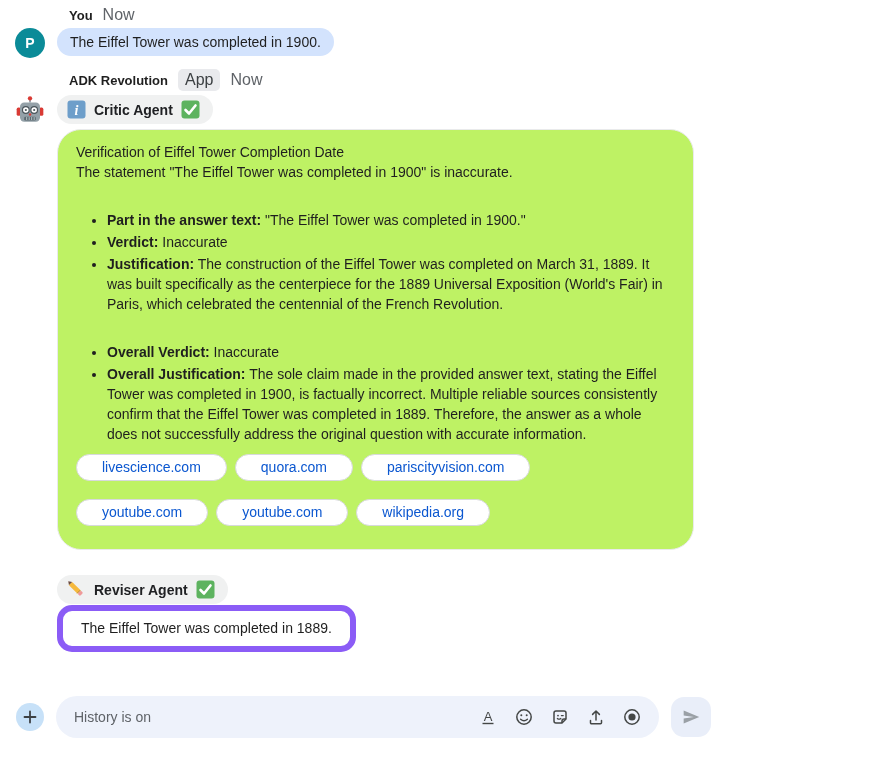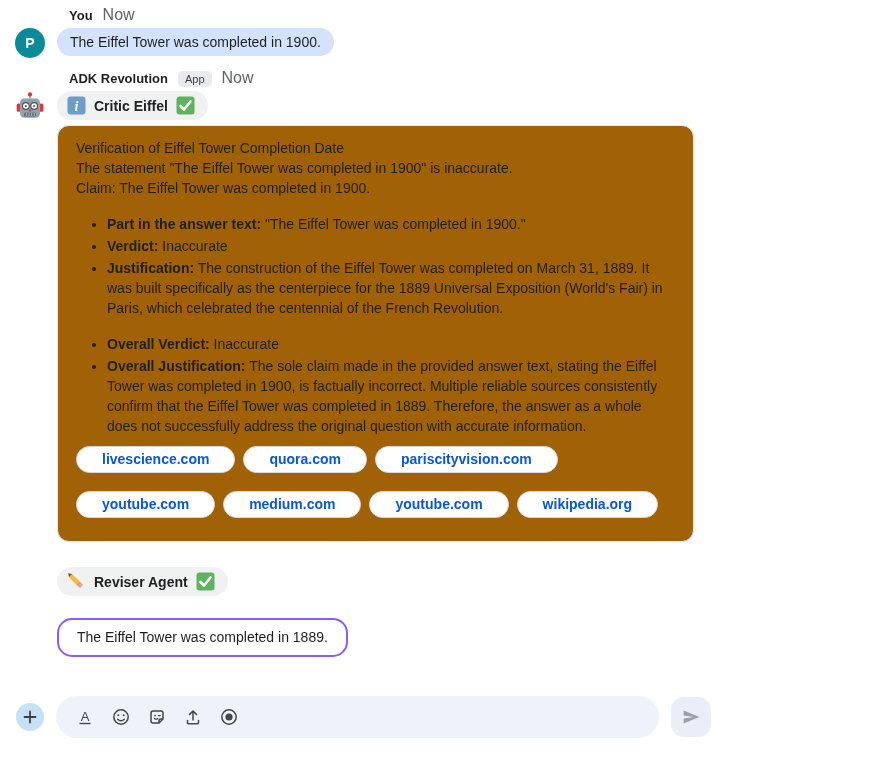--- a/index.html
+++ b/index.html
@@ -6,45 +6,45 @@
   html, body { width: 891px; height: 759px; background: #ffffff; overflow: hidden; }
   body { font-family: "Liberation Sans", "DejaVu Sans", sans-serif; color: #1f1f1f; }
   .page { width: 728px; height: 759px; display: flex; flex-direction: column; }
   .chat { flex: 1 1 auto; padding-top: 6px; overflow: hidden; }
 
   
   .group { display: grid; grid-template-columns: 57px 1fr; }
   .msg-header { grid-column: 2; display: flex; align-items: baseline; gap: 10px; padding-left: 12px; margin-bottom: 4px; }
   .sender { font-size: 13px; font-weight: 700; color: #1f1f1f; }
   .time { font-size: 16px; color: #5f6368; }
-  .app-badge { background: #e9eaed; color: #3c4043; font-size: 11px; font-weight: 500; padding: 2px 7px; border-radius: 5px; }
+  .app-badge { background: #e9eaed; color: #3c4043; font-size: 16px; font-weight: 500; padding: 2px 7px; border-radius: 5px; }
   .avatar-cell { grid-column: 1; grid-row: 2; padding-left: 15px; }
   .content { grid-column: 2; grid-row: 2; }
   .avatar { width: 30px; height: 30px; border-radius: 50%; display: flex; align-items: center; justify-content: center; }
   .avatar.user { background: #0b8b98; color: #ffffff; font-size: 14px; font-weight: 600; }
   .avatar.robot { background: transparent; }
 
   .bubble { display: inline-block; font-size: 14px; line-height: 18px; border-radius: 15px; }
   .user-bubble { background: #d3e3fd; padding: 5px 13px; color: #1f1f1f; text-align: center; }
-  .reviser-bubble { background: #ffffff; border: 2px solid #8b5cf6; padding: 8px 18px; line-height: 19px; margin-top: 22px; }
+  .reviser-bubble { background: #ffffff; border: 6px solid #8b5cf6; padding: 8px 18px; line-height: 19px; margin-top: 1px; }
 
   .agent-pill { display: inline-flex; align-items: center; gap: 8px; background: #f0f1f1; border: none;
     border-radius: 16px; padding: 5px 13px 5px 10px; font-size: 14px; font-weight: 700; color: #202124;
     font-family: inherit; cursor: pointer; }
   .agent-pill .emoji { display: inline-flex; }
 
-  .card { width: 637px; border: 1px solid #e9eaeb; border-radius: 12px; background: #a16207;
+  .card { width: 637px; border: 1px solid #e9eaeb; border-radius: 24px; background: #bef264;
     margin-top: 5px; padding: 12px 18px 14px 18px; font-size: 14px; line-height: 20px; color: #1f1f1f; }
-  .card ul { margin: 16px 0 0 0; padding-left: 31px; }
+  .card ul { margin: 28px 0 0 0; padding-left: 31px; }
   .card li { margin: 2px 0; }
   .card .section-title { margin-top: 20px; }
 
   .chips { margin-top: 10px; display: flex; flex-wrap: wrap; gap: 9px 8px; align-items: center; }
   .chip { background: #ffffff; border: 1px solid #d7d9dc; border-radius: 14px; padding: 4px 25px;
-    color: #0b57d0; font-size: 14px; font-weight: 700; font-family: inherit; cursor: pointer; line-height: 17px; }
+    color: #0b57d0; font-size: 14px; font-weight: 400; font-family: inherit; cursor: pointer; line-height: 17px; }
   .chip-break { flex-basis: 100%; height: 0; }
 
   .reviser-wrap { margin-top: 25px; }
 
   
   .composer { flex: 0 0 auto; display: flex; align-items: center; gap: 12px; padding: 0 17px 21px 16px; }
   .plus-btn { width: 28px; height: 28px; border-radius: 50%; background: #c7e1f8; border: none; cursor: pointer;
     display: flex; align-items: center; justify-content: center; flex: 0 0 auto; }
   .field { flex: 1 1 auto; height: 42px; background: #eef2fb; border-radius: 21px;
     display: flex; align-items: center; padding: 0 16px 0 18px; }
@@ -106,54 +106,52 @@
       <div class="content">
 
         
         <button class="agent-pill">
           <span class="emoji">
             <svg width="19" height="19" viewBox="0 0 19 19">
               <rect x="0.5" y="0.5" width="18" height="18" rx="3" fill="#6d9eca"></rect>
               <text x="9.5" y="14.5" text-anchor="middle" font-family="Liberation Serif, serif" font-style="italic" font-weight="bold" font-size="14" fill="#ffffff">i</text>
             </svg>
           </span>
-          <span>Critic Eiffel</span>
+          <span>Critic Agent</span>
           <span class="emoji">
             <svg width="19" height="19" viewBox="0 0 19 19">
               <rect x="0.5" y="0.5" width="18" height="18" rx="3" fill="#5db35f"></rect>
               <path d="M4.5,10 L8,13.5 L14.5,5.5" fill="none" stroke="#ffffff" stroke-width="2.6" stroke-linecap="round" stroke-linejoin="round"></path>
             </svg>
           </span>
         </button>
 
         
         <div class="card">
           <div>Verification of Eiffel Tower Completion Date</div>
           <div>The statement "The Eiffel Tower was completed in 1900" is inaccurate.</div>
-          <div>Claim: The Eiffel Tower was completed in 1900.</div>
 
           <ul>
             <li><b>Part in the answer text:</b> <span>"The Eiffel Tower was completed in 1900."</span></li>
             <li><b>Verdict:</b> <span>Inaccurate</span></li>
             <li><b>Justification:</b> <span>The construction of the Eiffel Tower was completed on March 31, 1889. It was built specifically as the centerpiece for the 1889 Universal Exposition (World's Fair) in Paris, which celebrated the centennial of the French Revolution.</span></li>
           </ul>
 
 
           <ul>
             <li><b>Overall Verdict:</b> <span>Inaccurate</span></li>
             <li><b>Overall Justification:</b> <span>The sole claim made in the provided answer text, stating the Eiffel Tower was completed in 1900, is factually incorrect. Multiple reliable sources consistently confirm that the Eiffel Tower was completed in 1889. Therefore, the answer as a whole does not successfully address the original question with accurate information.</span></li>
           </ul>
 
           <div class="chips">
             <button class="chip">livescience.com</button>
             <button class="chip">quora.com</button>
             <button class="chip">pariscityvision.com</button>
             <div class="chip-break"></div>
             <button class="chip">youtube.com</button>
-            <button class="chip">medium.com</button>
             <button class="chip">youtube.com</button>
             <button class="chip">wikipedia.org</button>
             <div class="chip-break"></div>
           </div>
         </div>
 
         
         <div class="reviser-wrap">
           <button class="agent-pill">
             <span class="emoji">
@@ -186,20 +184,21 @@
   </div>
 
   <div class="composer">
     <button class="plus-btn">
       <svg width="16" height="16" viewBox="0 0 16 16">
         <path d="M8,2.5 V13.5 M2.5,8 H13.5" stroke="#3c4043" stroke-width="1.8" stroke-linecap="round"></path>
       </svg>
     </button>
 
     <div class="field">
+      <input type="text" placeholder="History is on" style="">
       <div class="field-icons">
         <button class="icon-btn">
           <svg width="20" height="20" viewBox="0 0 20 20">
             <text x="10" y="13.5" text-anchor="middle" font-family="Liberation Sans, sans-serif" font-size="13" fill="#444746">A</text>
             <line x1="4.5" y1="16.5" x2="15.5" y2="16.5" stroke="#444746" stroke-width="1.4"></line>
           </svg>
         </button>
         <button class="icon-btn">
           <svg width="20" height="20" viewBox="0 0 20 20">
             <circle cx="10" cy="10" r="7.2" fill="none" stroke="#444746" stroke-width="1.5"></circle>

